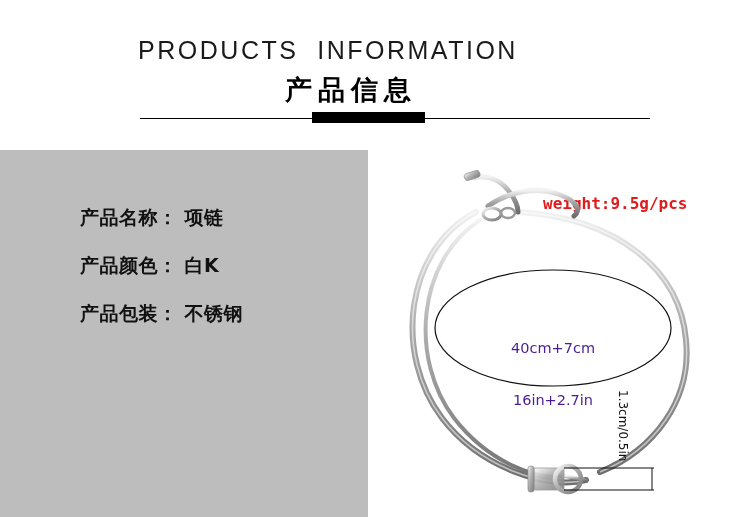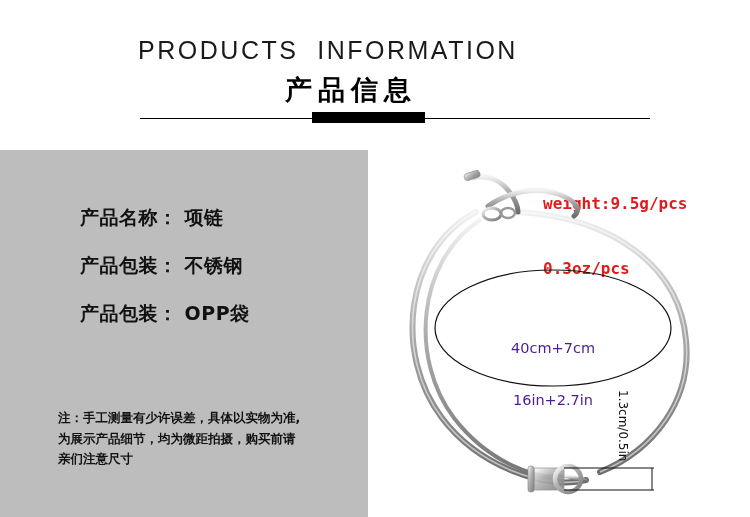--- a/index.html
+++ b/index.html
@@ -160,37 +160,31 @@
 
   <div class="title-en">PRODUCTS  INFORMATION</div>
   <div class="title-cn">产品信息</div>
   <div class="divider-line"></div>
   <div class="divider-bar"></div>
 
   <div class="info-panel">
 
     <div class="spec-list">
       <div class="spec-row">产品名称： 项链</div>
+      <div class="spec-row">产品颜色： 白K</div>
       <div class="spec-row">产品包装： 不锈钢</div>
-      <div class="spec-row">产品包装： OPP袋</div>
     </div>
 
-    <div class="note-block">
-      <div class="note-line">注：手工测量有少许误差，具体以实物为准,</div>
-      <div class="note-line">为展示产品细节，均为微距拍摄，购买前请</div>
-      <div class="note-line">亲们注意尺寸</div>
-    </div>
 
   </div>
 
   <div class="photo-area">
 
     <div class="weight-text">
       <div>weight:9.5g/pcs</div>
-      <div>0.3oz/pcs</div>
     </div>
 
     <svg class="necklace-svg" viewBox="0 0 382 367">
       <defs>
         <linearGradient id="chainGrad" x1="0" y1="0" x2="0" y2="1">
           <stop offset="0%" stop-color="#f2f2f2"></stop>
           <stop offset="45%" stop-color="#a8a8a8"></stop>
           <stop offset="100%" stop-color="#6e6e6e"></stop>
         </linearGradient>
         <linearGradient id="metalGrad" x1="0" y1="0" x2="1" y2="1">

